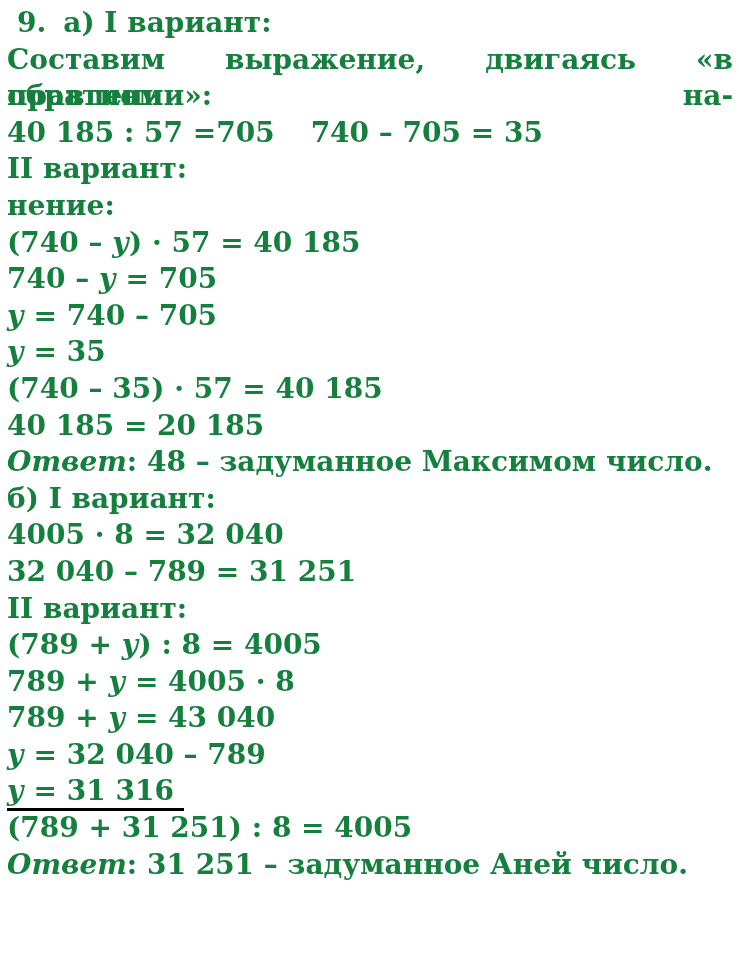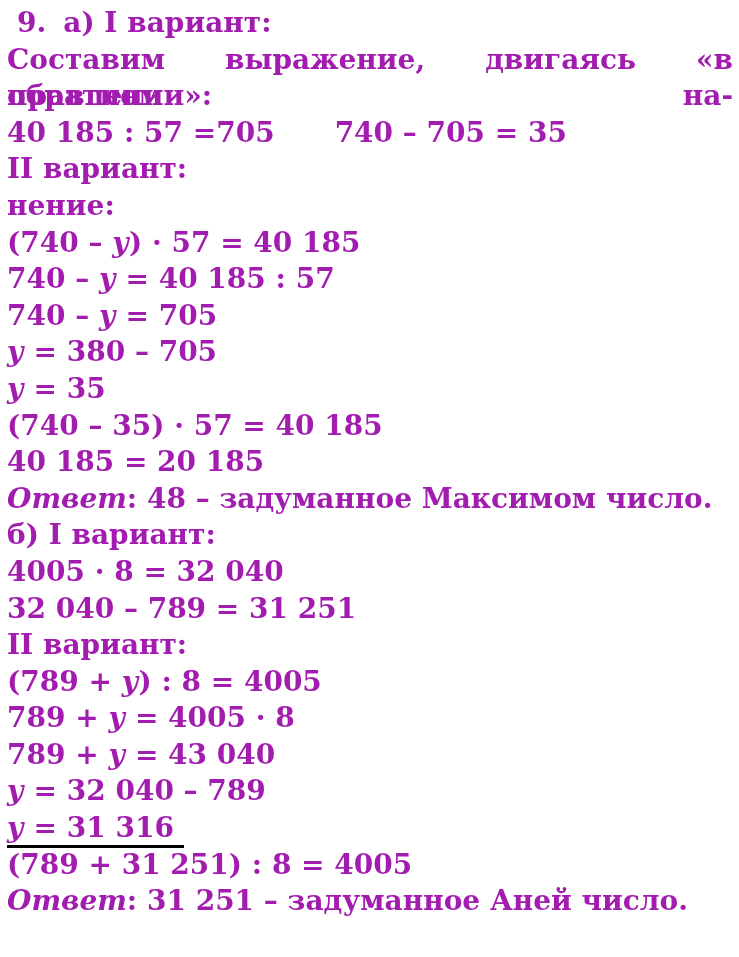--- a/index.html
+++ b/index.html
@@ -42,31 +42,30 @@
     border-bottom: 3px solid #000000;
     padding-bottom: 1px;
   }
   .line.underlined .seg:last-child {
     padding-right: 10px;
   }
 </style>
 </head>
 <body>
 
-<div id="doc" style="background: rgb(255, 255, 255); color: #a21caf;">
+<div id="doc" style="background: rgb(255, 255, 255); color: #15803d;">
     <div class="line" style="padding-left: 10px;"><span class="seg">9.</span><span class="seg" style="margin-left: 17px;">а) I вариант:</span></div>
     <div class="line justify"><span class="seg">Составим выражение, двигаясь «в обратном на-</span></div>
     <div class="line"><span class="seg">правлении»:</span></div>
-    <div class="line"><span class="seg">40 185 : 57 =705</span><span class="seg" style="margin-left: 60px;">740 – 705 = 35</span></div>
+    <div class="line"><span class="seg">40 185 : 57 =705</span><span class="seg" style="margin-left: 36px;">740 – 705 = 35</span></div>
     <div class="line"><span class="seg">II вариант:</span></div>
     <div class="line"><span class="seg">нение:</span></div>
     <div class="line"><span class="seg">(740 – </span><span class="seg italic">у</span><span class="seg">) · 57 = 40 185</span></div>
-    <div class="line"><span class="seg">740 – </span><span class="seg italic">у</span><span class="seg"> = 40 185 : 57</span></div>
     <div class="line"><span class="seg">740 – </span><span class="seg italic">у</span><span class="seg"> = 705</span></div>
-    <div class="line"><span class="seg italic">у</span><span class="seg"> = 380 – 705</span></div>
+    <div class="line"><span class="seg italic">у</span><span class="seg"> = 740 – 705</span></div>
     <div class="line"><span class="seg italic">у</span><span class="seg"> = 35</span></div>
     <div class="line"><span class="seg">(740 – 35) · 57 = 40 185</span></div>
     <div class="line"><span class="seg">40 185 = 20 185</span></div>
     <div class="line"><span class="seg italic">Ответ</span><span class="seg">: 48 – задуманное Максимом число.</span></div>
     <div class="line"><span class="seg">б) I вариант:</span></div>
     <div class="line"><span class="seg">4005 · 8 = 32 040</span></div>
     <div class="line"><span class="seg">32 040 – 789 = 31 251</span></div>
     <div class="line"><span class="seg">II вариант:</span></div>
     <div class="line"><span class="seg">(789 + </span><span class="seg italic">у</span><span class="seg">) : 8 = 4005</span></div>
     <div class="line"><span class="seg">789 + </span><span class="seg italic">у</span><span class="seg"> = 4005 · 8</span></div>

